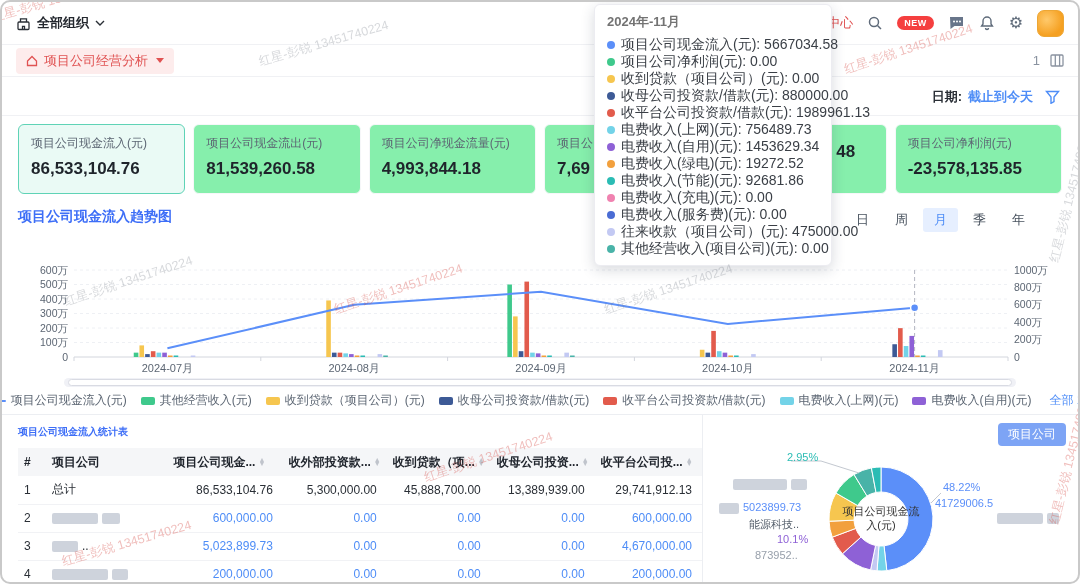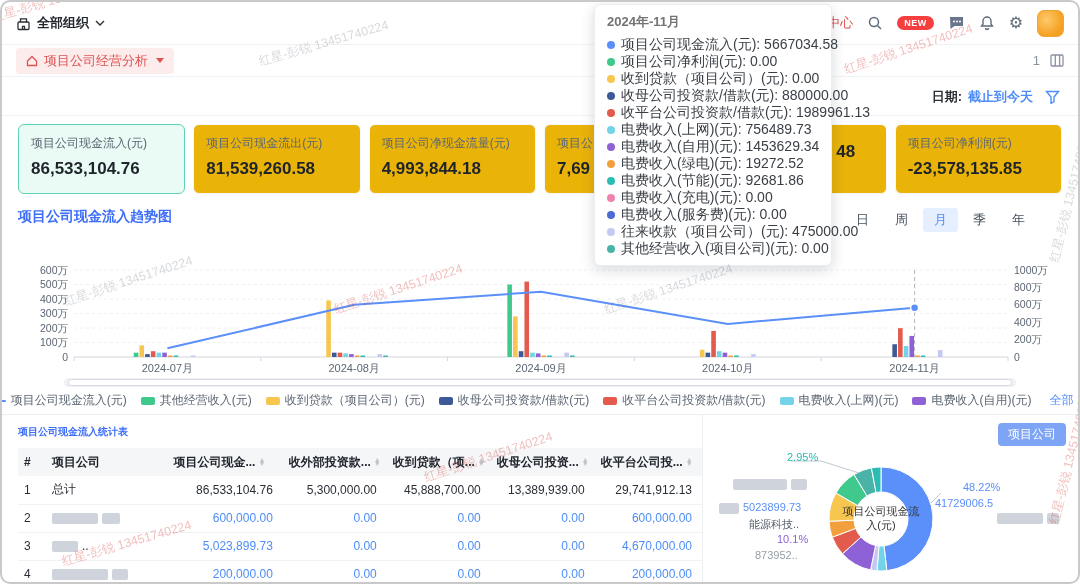--- a/index.html
+++ b/index.html
@@ -35,21 +35,21 @@
 
   
   .daterow { position:absolute; top:76px; left:0; right:0; height:38px;
              display:flex; align-items:center; justify-content:flex-end; gap:6px;
              padding:0 18px; border-bottom:1px solid #f0f1f4; }
   .date-label { font-size:13px; color:#2a2f36; font-weight:700; }
   .date-value { font-size:13px; color:#4e8df7; font-weight:700; }
 
   
   .kpirow { position:absolute; top:122px; left:16px; right:16px; height:70px; display:flex; gap:8px; }
-  .kpi { flex:1; background:#eab308; border:1px solid #f6f7f9; border-radius:6px;
+  .kpi { flex:1; background:#86efac; border:1px solid #f6f7f9; border-radius:6px;
          padding:10px 12px; overflow:hidden; cursor:pointer; }
   .kpi.active { background:#eafaf5; border-color:#5fd3b6; }
   .kpi-title { font-size:12px; color:#5c6673; white-space:nowrap; overflow:hidden; }
   .kpi-value { font-size:17px; font-weight:700; color:#1f242b; margin-top:7px; white-space:nowrap; }
   .kpi.offset .kpi-value { padding-left:104px; }
 
   
   .trendhead { position:absolute; top:206px; left:16px; right:16px; height:30px;
                display:flex; align-items:flex-start; justify-content:space-between; }
   .sec-title { color:#3d6ef7; font-size:14px; font-weight:700; }
@@ -421,21 +421,21 @@
           <path d="M156 58 L118 46 L88 46" fill="none" stroke="#c3c8d0"></path>
           <path d="M228 88 L238 78" fill="none" stroke="#c3c8d0"></path>
         </svg>
       <div class="donut-center">项目公司现金流入(元)</div>
       <div id="donutAnnos">
           <div class="anno" style="left: 84px; top: 36px; color: rgb(43, 188, 180);">2.95%</div>
           <div class="anno" style="left: 40px; top: 86px; color: rgb(91, 143, 249);">5023899.73</div>
           <div class="anno" style="left: 46px; top: 102px; color: rgb(85, 95, 107);">能源科技..</div>
           <div class="anno" style="left: 74px; top: 118px; color: rgb(142, 97, 214);">10.1%</div>
           <div class="anno" style="left: 52px; top: 134px; color: rgb(152, 160, 171);">873952..</div>
-          <div class="anno" style="left: 240px; top: 66px; color: rgb(91, 143, 249); margin-left: 20px;">48.22%</div>
+          <div class="anno" style="left: 240px; top: 66px; color: rgb(91, 143, 249);">48.22%</div>
           <div class="anno" style="left: 232px; top: 82px; color: rgb(91, 143, 249);">41729006.5</div>
           <div class="donut-block" style="left: 30px; top: 64px; width: 54px;"></div>
           <div class="donut-block" style="left: 88px; top: 64px; width: 16px;"></div>
           <div class="donut-block" style="left: 16px; top: 88px; width: 20px;"></div>
           <div class="donut-block" style="left: 294px; top: 98px; width: 46px;"></div>
           <div class="donut-block" style="left: 344px; top: 98px; width: 12px;"></div>
         </div>
     </div>
   </div>
 

